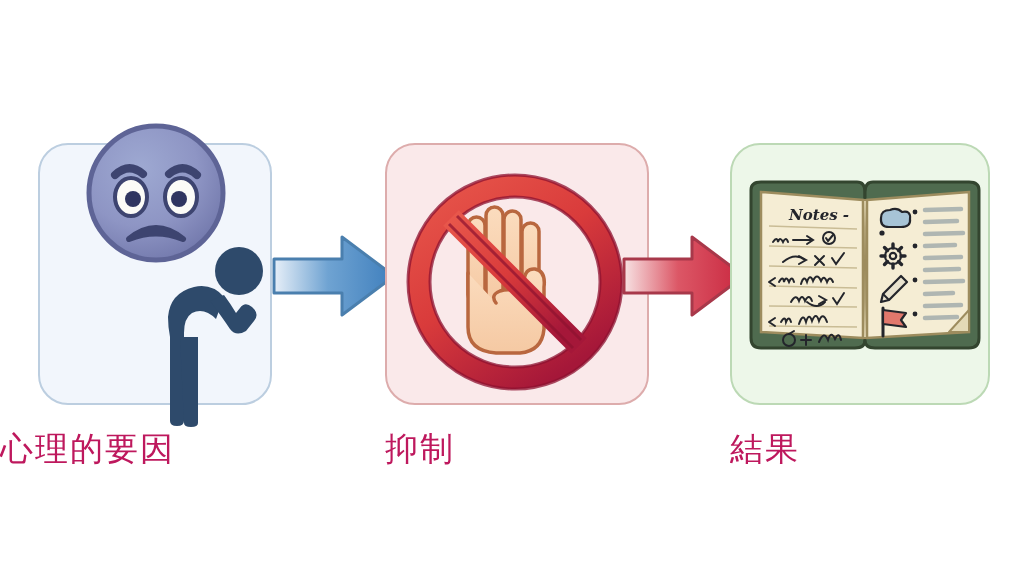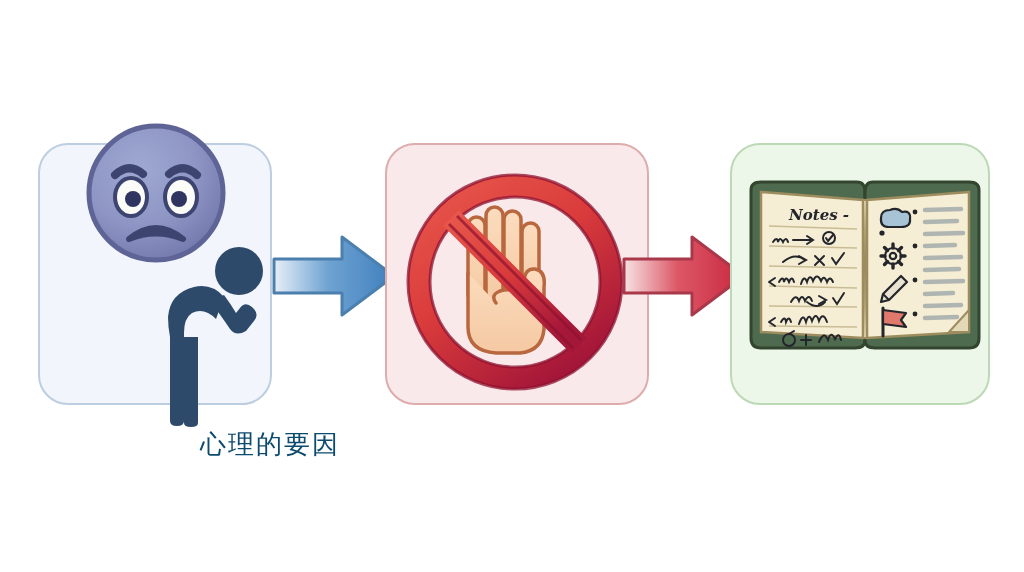--- a/index.html
+++ b/index.html
@@ -46,24 +46,24 @@
     left: 730px;
     width: 260px;
     background: #EDF7E9;
     border: 2.5px solid #BCD9B5;
   }
 
   
   .caption {
     position: absolute;
     top: 427px;
-    text-align: right;
-    font-size: 26px;
+    text-align: left;
+    font-size: 33px;
     letter-spacing: 2px;
-    color: #0c4a6e;
+    color: #be185d;
     font-family: "DejaVu Sans", "Liberation Sans", sans-serif;
     white-space: nowrap;
   }
   .caption-1 { left: 0px;   width: 340px; }
   .caption-2 { left: 385px; width: 264px; }
   .caption-3 { left: 730px; width: 260px; }
 
   
   .arrow {
     position: absolute;
@@ -200,20 +200,21 @@
                    Q82 120 88 128"></path>
         </g>
       </g>
 
       <line x1="43" y1="43" x2="171" y2="171" stroke="url(#ringGrad)" stroke-width="22" stroke-linecap="butt"></line>
       <line x1="41" y1="49" x2="165" y2="173" stroke="#8E1230" stroke-width="3" opacity="0.7"></line>
       <line x1="49" y1="41" x2="173" y2="165" stroke="#8E1230" stroke-width="3" opacity="0.7"></line>
     </svg>
   </div>
 
+  <div class="caption caption-2">抑制</div>
 
   <div class="arrow arrow-2">
     <svg width="122" height="86" viewBox="0 0 122 86">
       <defs>
         <linearGradient id="arrGrad2" x1="0" y1="0" x2="1" y2="0">
           <stop offset="0%" stop-color="#F7E2E3"></stop>
           <stop offset="45%" stop-color="#DC5766"></stop>
           <stop offset="100%" stop-color="#C9273F"></stop>
         </linearGradient>
       </defs>
@@ -322,14 +323,15 @@
         <line x1="180" y1="106" x2="218" y2="105"></line>
         <line x1="180" y1="118" x2="208" y2="117"></line>
         <line x1="180" y1="130" x2="216" y2="129"></line>
         <line x1="180" y1="142" x2="212" y2="141"></line>
       </g>
 
       <path d="M204 156 L224 156 L224 134 Z" fill="#E3D9B6" stroke="#9D8C5E" stroke-width="2" stroke-linejoin="round"></path>
     </svg>
   </div>
 
+  <div class="caption caption-3">結果</div>
 
 </div>
 
 </body></html>

